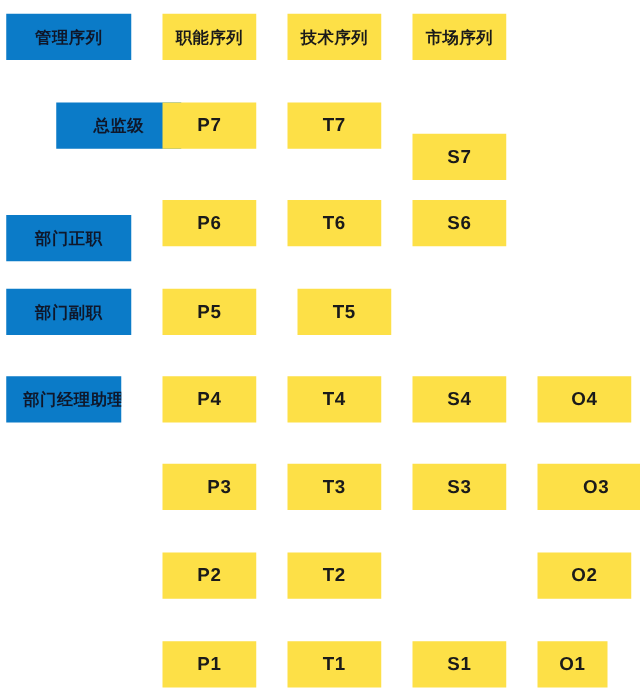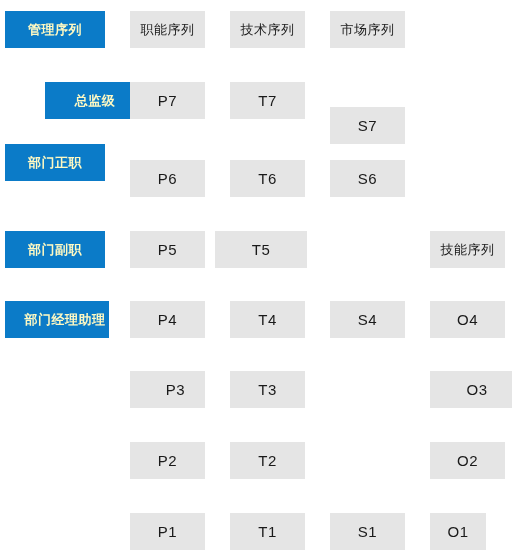--- a/index.html
+++ b/index.html
@@ -26,30 +26,30 @@
     display: flex;
     align-items: center;
     justify-content: center;
     text-align: center;
     line-height: 1;
     white-space: nowrap;
     overflow: hidden;
   }
   .cell.mgmt {
     background: #0B7BC8;
-    color: #fef9c3;
+    color: #0f172a;
     font-size: 13px;
     font-weight: bold;
     letter-spacing: 0.5px;
   }
   .cell.seq {
-    background: #e5e5e5;
+    background: #fde047;
     color: #1a1a1a;
     font-size: 13px;
-    font-weight: normal;
+    font-weight: bold;
   }
   .cell.seq.code {
     font-size: 15px;
     letter-spacing: 0.5px;
   }
   .cell.seq.header-label {
     font-size: 13px;
     letter-spacing: 0.5px;
   }
 </style>
@@ -61,38 +61,38 @@
   <div class="cell mgmt" style="left:5px;  top:11px;  width:100px; height:37px;">管理序列</div>
   <div class="cell seq header-label" style="left:130px; top:11px; width:75px; height:37px;">职能序列</div>
   <div class="cell seq header-label" style="left:230px; top:11px; width:75px; height:37px;">技术序列</div>
   <div class="cell seq header-label" style="left:330px; top:11px; width:75px; height:37px;">市场序列</div>
 
   <div class="cell mgmt" style="left:5px;  top:82px;  width:100px; height:37px;margin-left:40px;">总监级</div>
   <div class="cell seq code" style="left:130px; top:82px; width:75px; height:37px;">P7</div>
   <div class="cell seq code" style="left:230px; top:82px; width:75px; height:37px;">T7</div>
   <div class="cell seq code" style="left:330px; top:82px; width:75px; height:37px;margin-top:25px;">S7</div>
 
-  <div class="cell mgmt" style="left:5px;  top:144px; width:100px; height:37px;font-family:Liberation Serif, serif;">部门正职</div>
+  <div class="cell mgmt" style="left:5px;  top:172px; width:100px; height:37px;font-family:Liberation Serif, serif;">部门正职</div>
   <div class="cell seq code" style="left:130px; top:160px; width:75px; height:37px;">P6</div>
   <div class="cell seq code" style="left:230px; top:160px; width:75px; height:37px;">T6</div>
   <div class="cell seq code" style="left:330px; top:160px; width:75px; height:37px;">S6</div>
 
   <div class="cell mgmt" style="left:5px;  top:231px; width:100px; height:37px;">部门副职</div>
   <div class="cell seq code" style="left:130px; top:231px; width:75px; height:37px;">P5</div>
-  <div class="cell seq code" style="left:215px; top:231px; width:92px; height:37px;">T5</div>
-  <div class="cell seq header-label" style="left:430px; top:231px; width:75px; height:37px;">技能序列</div>
+  <div class="cell seq code" style="left:238px; top:231px; width:75px; height:37px;">T5</div>
 
-  <div class="cell mgmt" style="left:5px;  top:301px; width:104px; height:37px;padding-left:16px;">部门经理助理</div>
+  <div class="cell mgmt" style="left:5px;  top:301px; width:92px; height:37px;padding-left:16px;">部门经理助理</div>
   <div class="cell seq code" style="left:130px; top:301px; width:75px; height:37px;">P4</div>
   <div class="cell seq code" style="left:230px; top:301px; width:75px; height:37px;">T4</div>
   <div class="cell seq code" style="left:330px; top:301px; width:75px; height:37px;">S4</div>
   <div class="cell seq code" style="left:430px; top:301px; width:75px; height:37px;">O4</div>
 
   <div class="cell seq code" style="left:130px; top:371px; width:75px; height:37px;padding-left:16px;">P3</div>
   <div class="cell seq code" style="left:230px; top:371px; width:75px; height:37px;">T3</div>
+  <div class="cell seq code" style="left:330px; top:371px; width:75px; height:37px;">S3</div>
   <div class="cell seq code" style="left:430px; top:371px; width:94px; height:37px;">O3</div>
 
   <div class="cell seq code" style="left:130px; top:442px; width:75px; height:37px;">P2</div>
   <div class="cell seq code" style="left:230px; top:442px; width:75px; height:37px;">T2</div>
   <div class="cell seq code" style="left:430px; top:442px; width:75px; height:37px;">O2</div>
 
   <div class="cell seq code" style="left:130px; top:513px; width:75px; height:37px;">P1</div>
   <div class="cell seq code" style="left:230px; top:513px; width:75px; height:37px;">T1</div>
   <div class="cell seq code" style="left:330px; top:513px; width:75px; height:37px;">S1</div>
   <div class="cell seq code" style="left:430px; top:513px; width:56px; height:37px;">O1</div>

